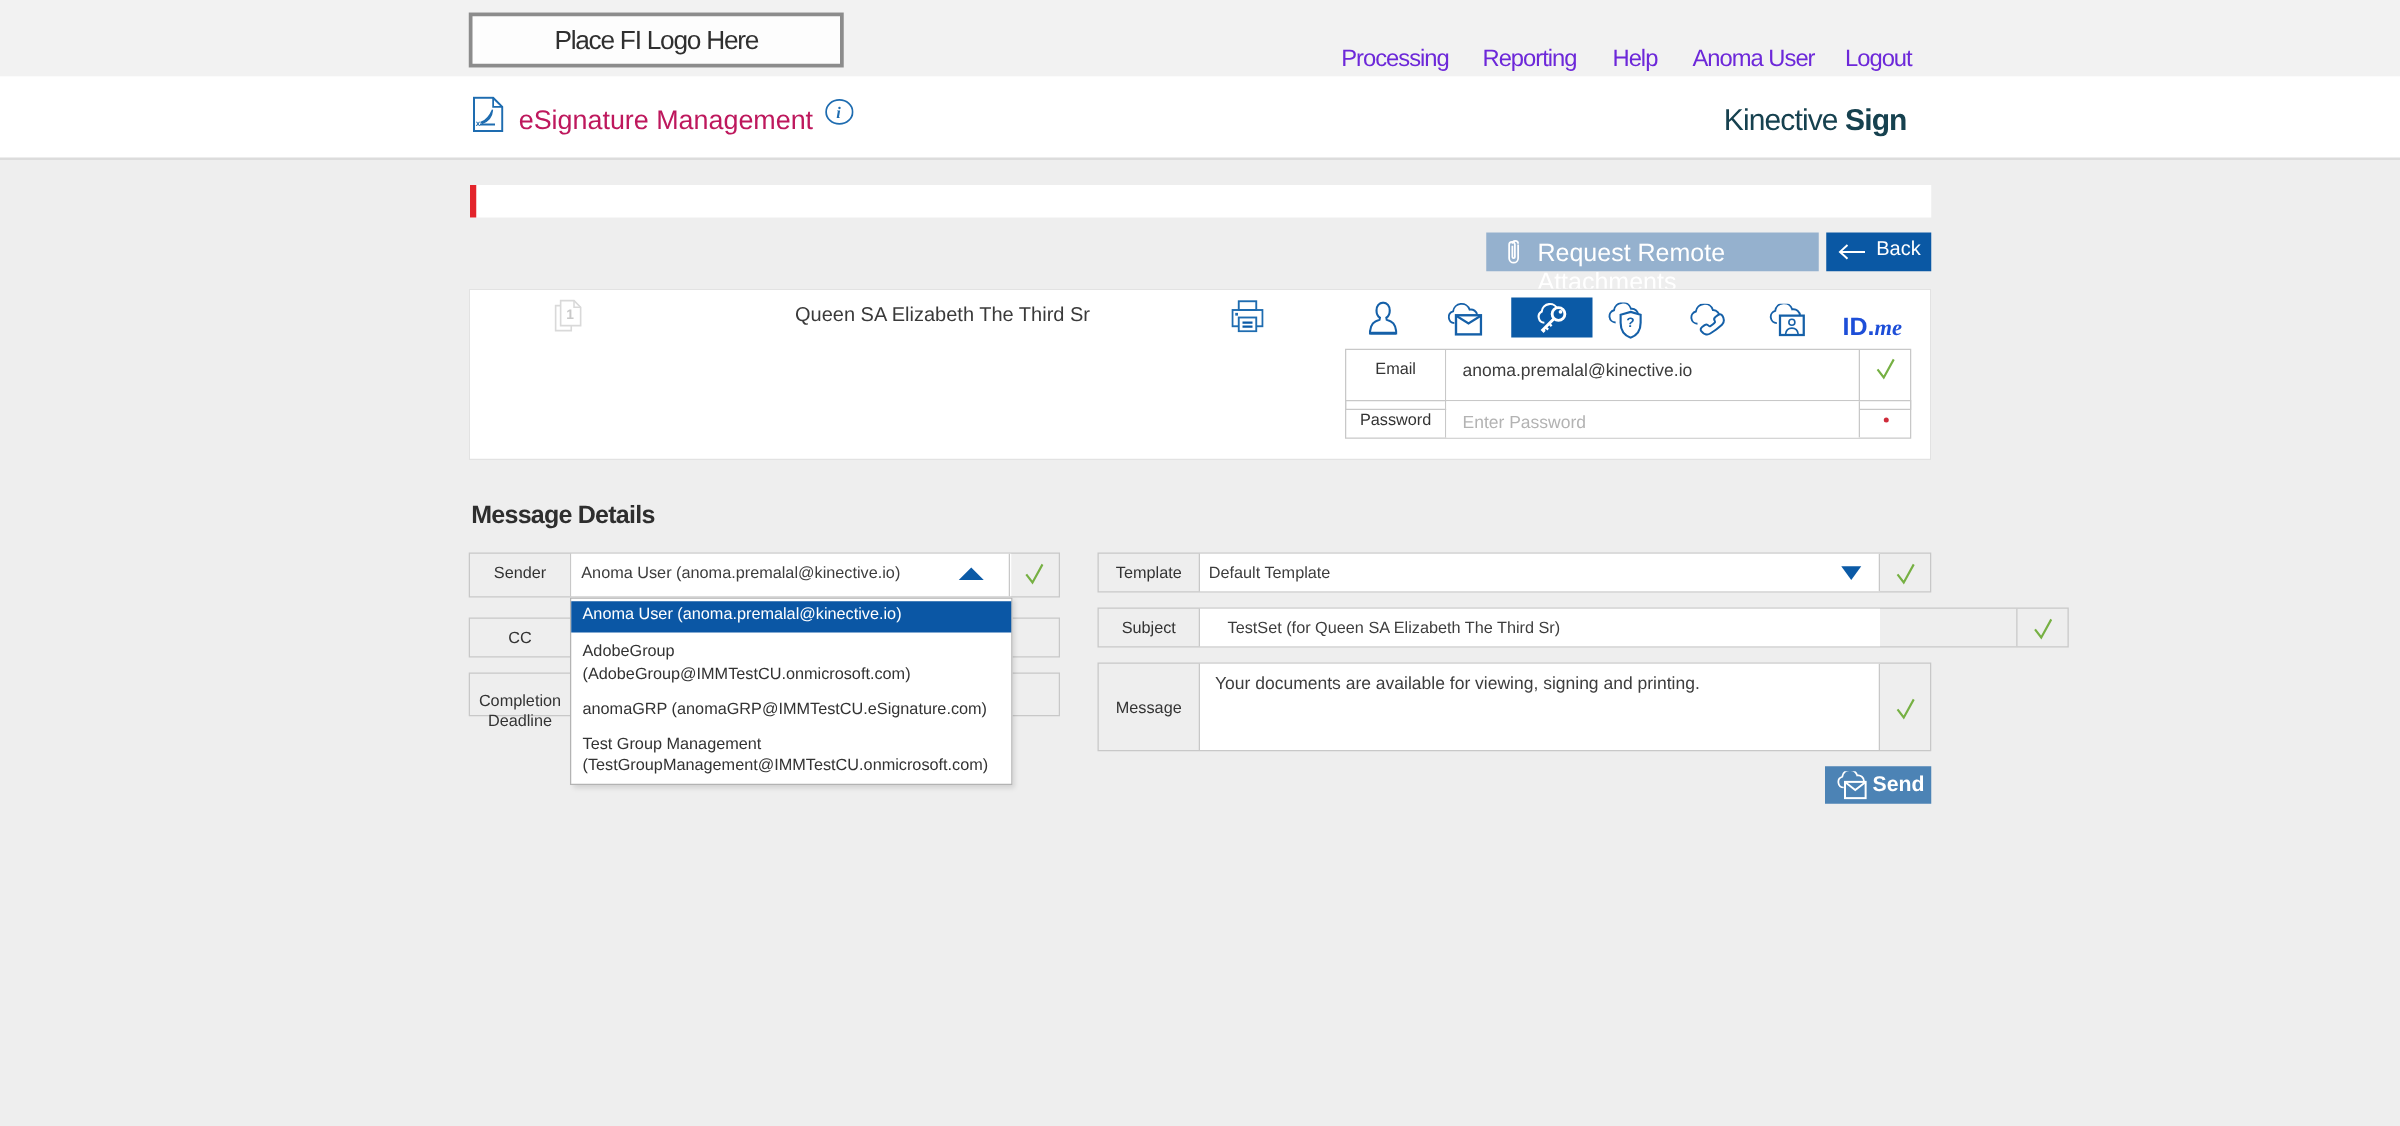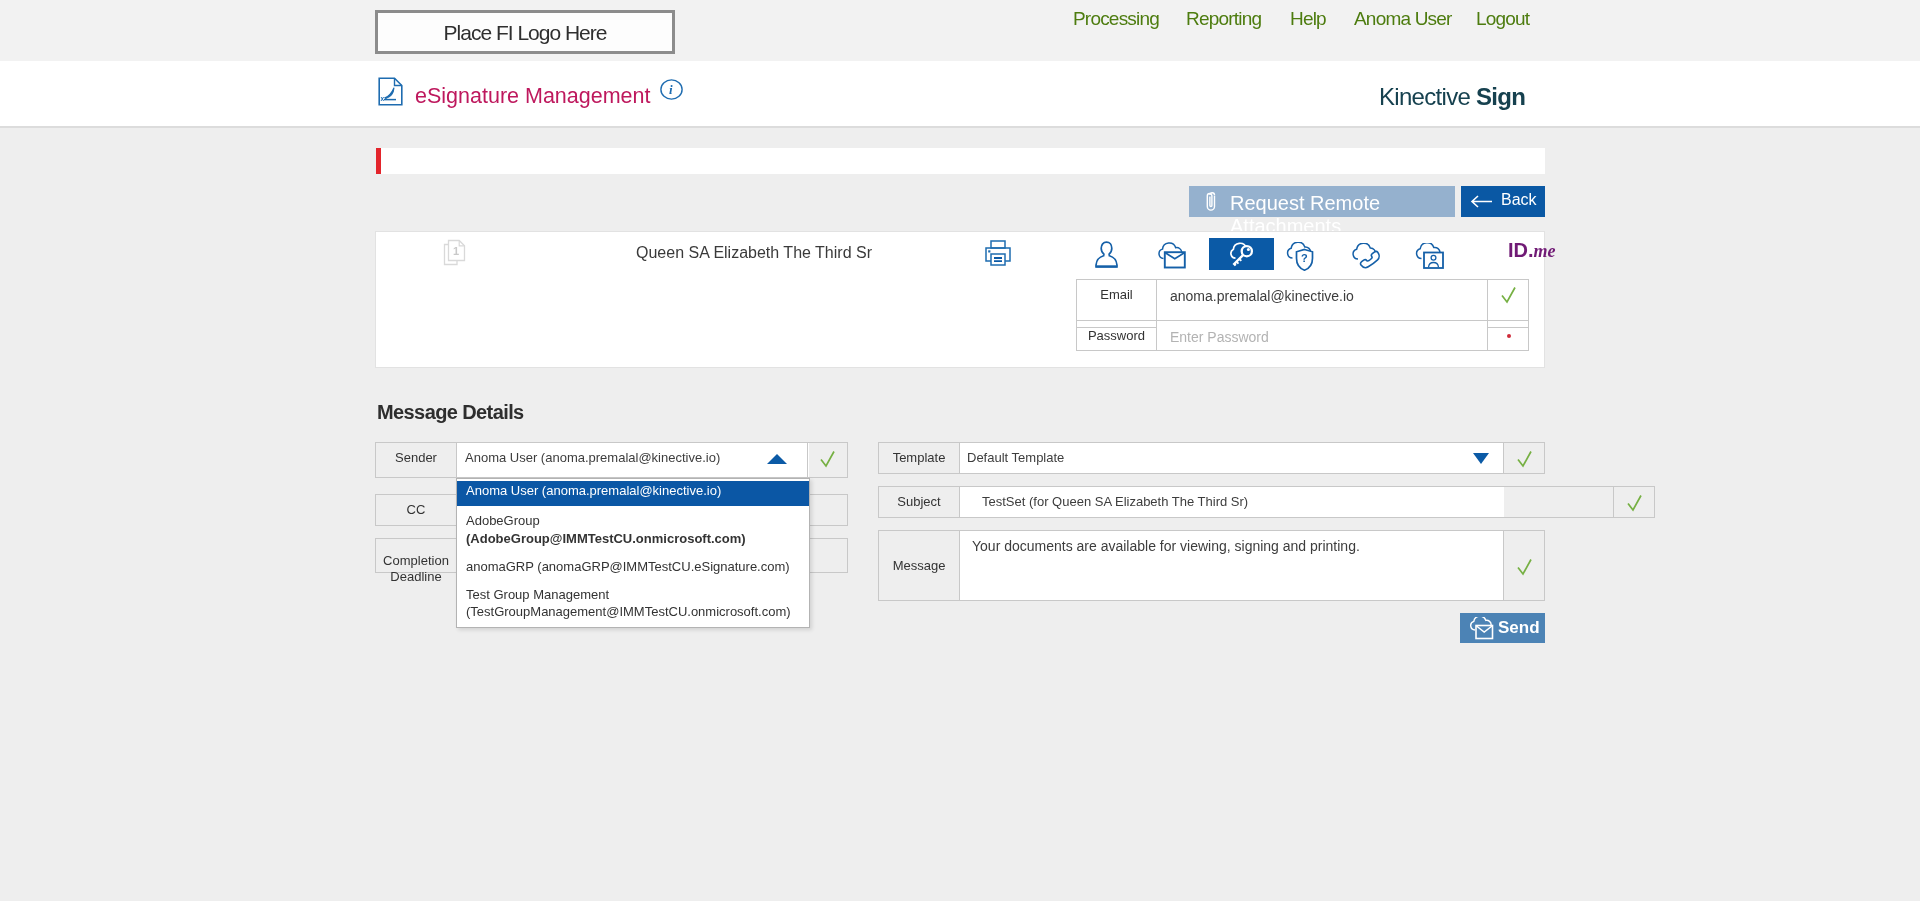--- a/index.html
+++ b/index.html
@@ -1,33 +1,33 @@
 <!DOCTYPE html>
 <html><head>
 <meta charset="utf-8">
 <style>
 * { margin:0; padding:0; box-sizing:border-box; }
 html,body { width:1920px; height:901px; }
 body { font-family:"Liberation Sans",sans-serif; background:#eeeeee; position:relative; overflow:hidden; }
 .abs { position:absolute; }
 .topbar { left:0; top:0; width:1920px; height:61px; background:#f2f2f2; }
 .logobox { left:375px; top:10px; width:300px; height:44px; background:#fdfdfd; border:3px solid #8c8c8c; text-align:center; line-height:40px; font-size:21px; color:#2f2f2f; letter-spacing:-1px; }
-.nav { top:8px; font-size:19px; color:#4d7c0f; letter-spacing:-0.8px; }
+.nav { top:37px; font-size:19px; color:#6d28d9; letter-spacing:-0.8px; }
 .band { left:0; top:61px; width:1920px; height:67px; background:#ffffff; border-bottom:2px solid #dcdcdc; }
 .esig-title { left:415px; top:84px; font-size:21.5px; color:#be185d; }
 .kin { left:1379px; top:83px; font-size:24px; color:#16414f; letter-spacing:-0.7px; }
 .alert { left:376px; top:148px; width:1169px; height:26px; background:#ffffff; }
 .alert .stripe { position:absolute; left:0; top:0; width:5px; height:26px; background:#e3242b; }
 .alert .txt { position:absolute; left:20px; top:-2px; line-height:26px; font-size:16px; color:#333; letter-spacing:-0.5px; }
 .btn-rra { left:1189px; top:186px; width:266px; height:31px; background:#95b1ce; color:#fff; font-size:20px; }
 .btn-back { left:1461px; top:186px; width:84px; height:31px; background:#0a58a4; color:#fff; font-size:16px; }
 .panel { left:375px; top:231px; width:1170px; height:137px; background:#fff; border:1px solid #e2e2e2; }
 .name { left:636px; top:244px; font-size:16px; color:#3a3a3a; }
 .selbox { left:1209px; top:238px; width:65px; height:32px; background:#0b5aa6; }
-.idme { left:1474px; top:239px; font-size:20px; font-weight:bold; color:#701a75;margin-left:34px; }
+.idme { left:1474px; top:251px; font-size:20px; font-weight:bold; color:#1d4ed8; }
 .row { position:absolute; border:1px solid #c8c8c8; background:transparent; }
 .row .lbl { position:absolute; left:0; top:0; bottom:0; border-right:1px solid #c8c8c8; text-align:center; font-size:13px; color:#333; }
 .row .field { position:absolute; top:0; bottom:0; background:#fff; }
 .row .chk { position:absolute; top:0; bottom:0; right:0; border-left:1px solid #c8c8c8; }
 .row .val { position:absolute; font-size:13px; color:#3d3d3d; white-space:nowrap; }
 .ph { color:#b3b3b3 !important; }
 .tri-up { position:absolute; width:0; height:0; border-left:10px solid transparent; border-right:10px solid transparent; border-bottom:10px solid #0b5aa6; }
 .tri-dn { position:absolute; width:0; height:0; border-left:8px solid transparent; border-right:8px solid transparent; border-top:11px solid #0b5aa6; }
 .h2 { left:377px; top:401px; font-size:20px; font-weight:bold; color:#2e2e2e; letter-spacing:-0.6px; }
 .dd { left:456px; top:478px; width:354px; height:150px; background:#fff; border:1px solid #b3b3b3; z-index:6; font-size:13px; color:#333; box-shadow:2px 2px 4px rgba(0,0,0,0.12); }
@@ -168,21 +168,21 @@
 <div class="row" style="left:375px;top:538px;width:473px;height:35px;">
   <div class="lbl" style="width:81px;padding-top:1px;line-height:16px;margin-top:13px;">Completion<br>Deadline</div>
   <div class="field" style="left:81px;width:352px;"></div>
   <div class="chk" style="width:40px;"></div>
 </div>
 
 <div class="abs dd">
   <div style="position:absolute;left:0px;top:2px;width:352px;height:25px;background:#0b57a5;"></div>
   <div class="ddl" style="top:4px;color:#fff;">Anoma User (anoma.premalal@kinective.io)</div>
   <div class="ddl" style="top:34px;">AdobeGroup</div>
-  <div class="ddl" style="top:52px;font-weight:bold;">(AdobeGroup@IMMTestCU.onmicrosoft.com)</div>
+  <div class="ddl" style="top:52px;">(AdobeGroup@IMMTestCU.onmicrosoft.com)</div>
   <div class="ddl" style="top:80px;">anomaGRP (anomaGRP@IMMTestCU.eSignature.com)</div>
   <div class="ddl" style="top:108px;">Test Group Management</div>
   <div class="ddl" style="top:125px;">(TestGroupManagement@IMMTestCU.onmicrosoft.com)</div>
 </div>
 
 <div class="row" style="left:878px;top:442px;width:667px;height:32px;">
   <div class="lbl" style="width:81px;line-height:30px;">Template</div>
   <div class="field" style="left:81px;width:544px;"></div>
   <div class="val" style="left:88px;top:7px;">Default Template</div>
   <div class="tri-dn" style="left:594px;top:10px;"></div>

